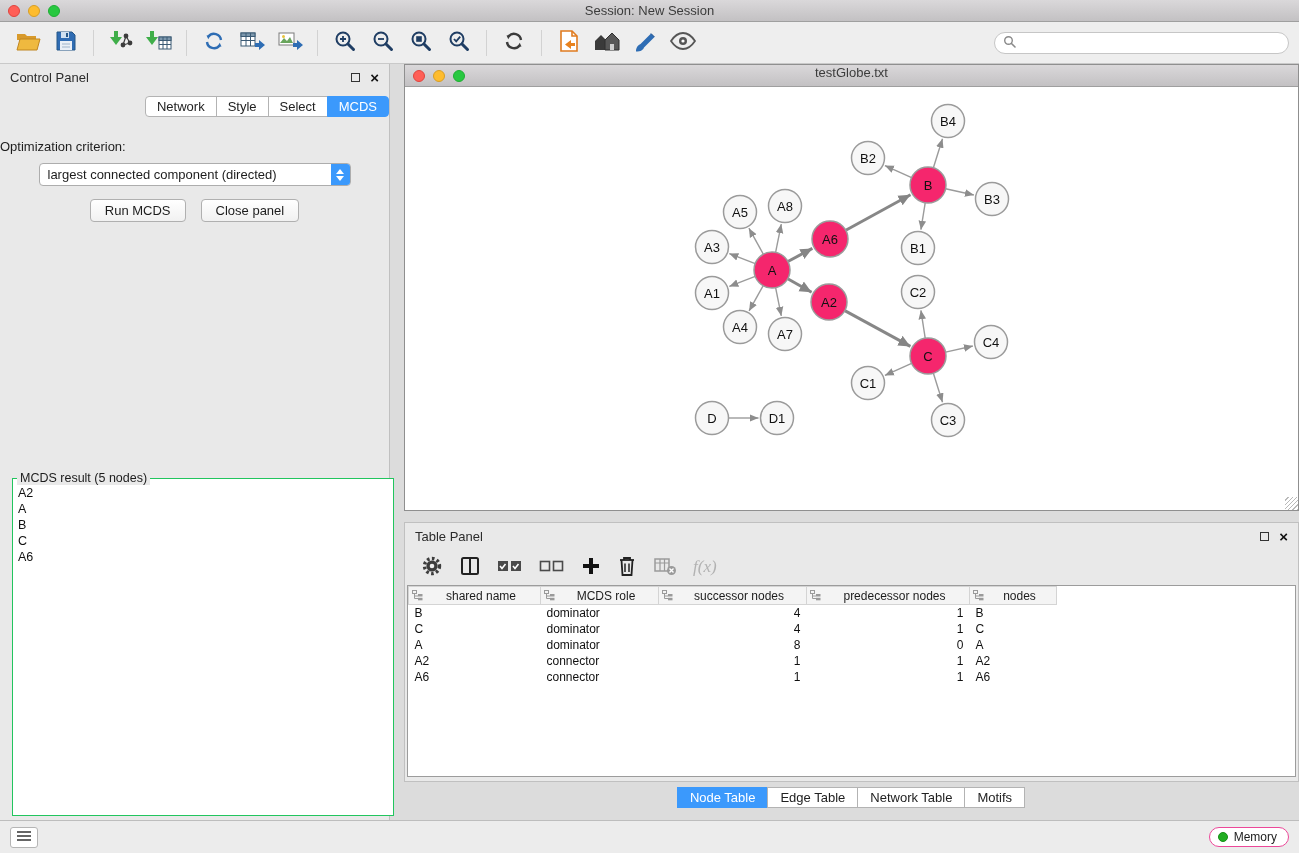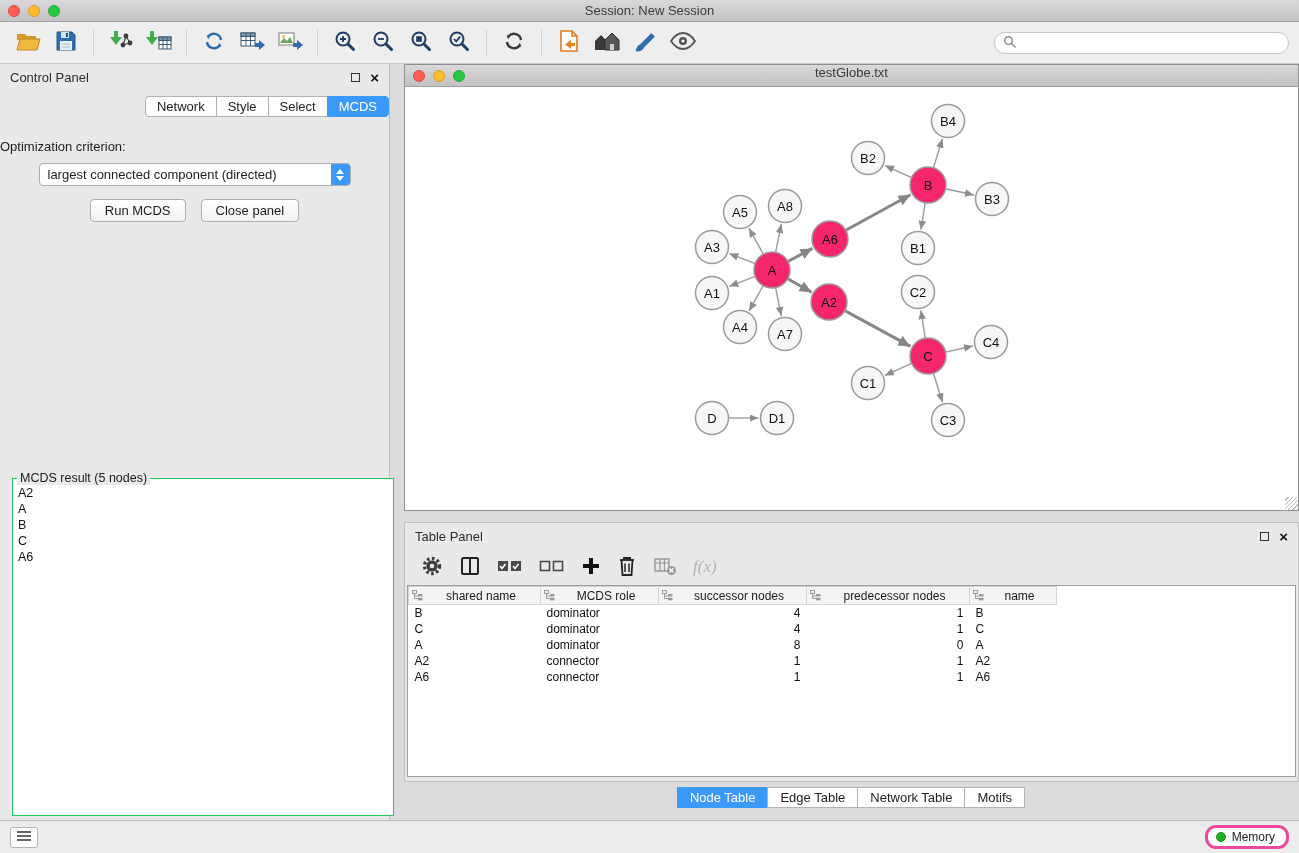--- a/index.html
+++ b/index.html
@@ -78,21 +78,21 @@
   table.nodetable th:nth-child(3), table.nodetable td:nth-child(3) { width:148px; }
   table.nodetable th:nth-child(4), table.nodetable td:nth-child(4) { width:163px; }
   table.nodetable th:nth-child(5), table.nodetable td:nth-child(5) { width:87px; }
   .table-tabs { display:flex; justify-content:center; margin-top:10px; }
   .ttab { padding:2px 12px; font-size:13px; background:#fff; border:1px solid #b3b3b3; margin-left:-1px; color:#222; }
   .ttab.active { background:#3b99fc; border-color:#3b99fc; color:#fff; }
 
   
   .statusbar { height:33px; background:#ececec; border-top:1px solid #bdbdbd; display:flex; align-items:center; padding:0 10px; flex:none; }
   .list-btn { width:28px; height:21px; border:1px solid #b5b5b5; border-radius:3px; background:#fff; display:flex; align-items:center; justify-content:center; }
-  .memory-btn { margin-left:auto; display:flex; align-items:center; gap:6px; border:3px solid #ec4899; border-radius:11px; background:#fff; padding:2px 11px 2px 8px; font-size:12px; color:#1c1c1c; }
+  .memory-btn { margin-left:auto; display:flex; align-items:center; gap:6px; border:1px solid #ec4899; border-radius:11px; background:#fff; padding:2px 11px 2px 8px; font-size:12px; color:#1c1c1c; }
   .mem-dot { width:10px; height:10px; border-radius:50%; background:#21ad21; border:1px solid #178f17; }
 </style>
 </head>
 <body>
 
 <div class="app">
 
   <div class="titlebar">
     <div class="lights">
       <span class="tl red"></span>
@@ -575,21 +575,21 @@
                 <th>
                   <div class="hwrap">
                     <span class="hic">
                       <svg width="11" height="11" viewBox="0 0 11 11">
                         <rect x="0.5" y="0.5" width="4" height="3" fill="none" stroke="#9a9a9a"></rect>
                         <rect x="6" y="4" width="4.5" height="2.5" fill="#9a9a9a"></rect>
                         <rect x="6" y="7.8" width="4.5" height="2.5" fill="#9a9a9a"></rect>
                         <path d="M2.5 3.5v5h3.5M2.5 6h3.5" stroke="#9a9a9a" fill="none"></path>
                       </svg>
                     </span>
-                    <span class="hlb">name</span>
+                    <span class="hlb">nodes</span>
                   </div>
                 </th>
               </tr>
             </thead>
           <tbody>
               <tr>
                 <td class="txt">B</td>
                 <td class="txt">dominator</td>
                 <td class="num">4</td>
                 <td class="num">1</td>

